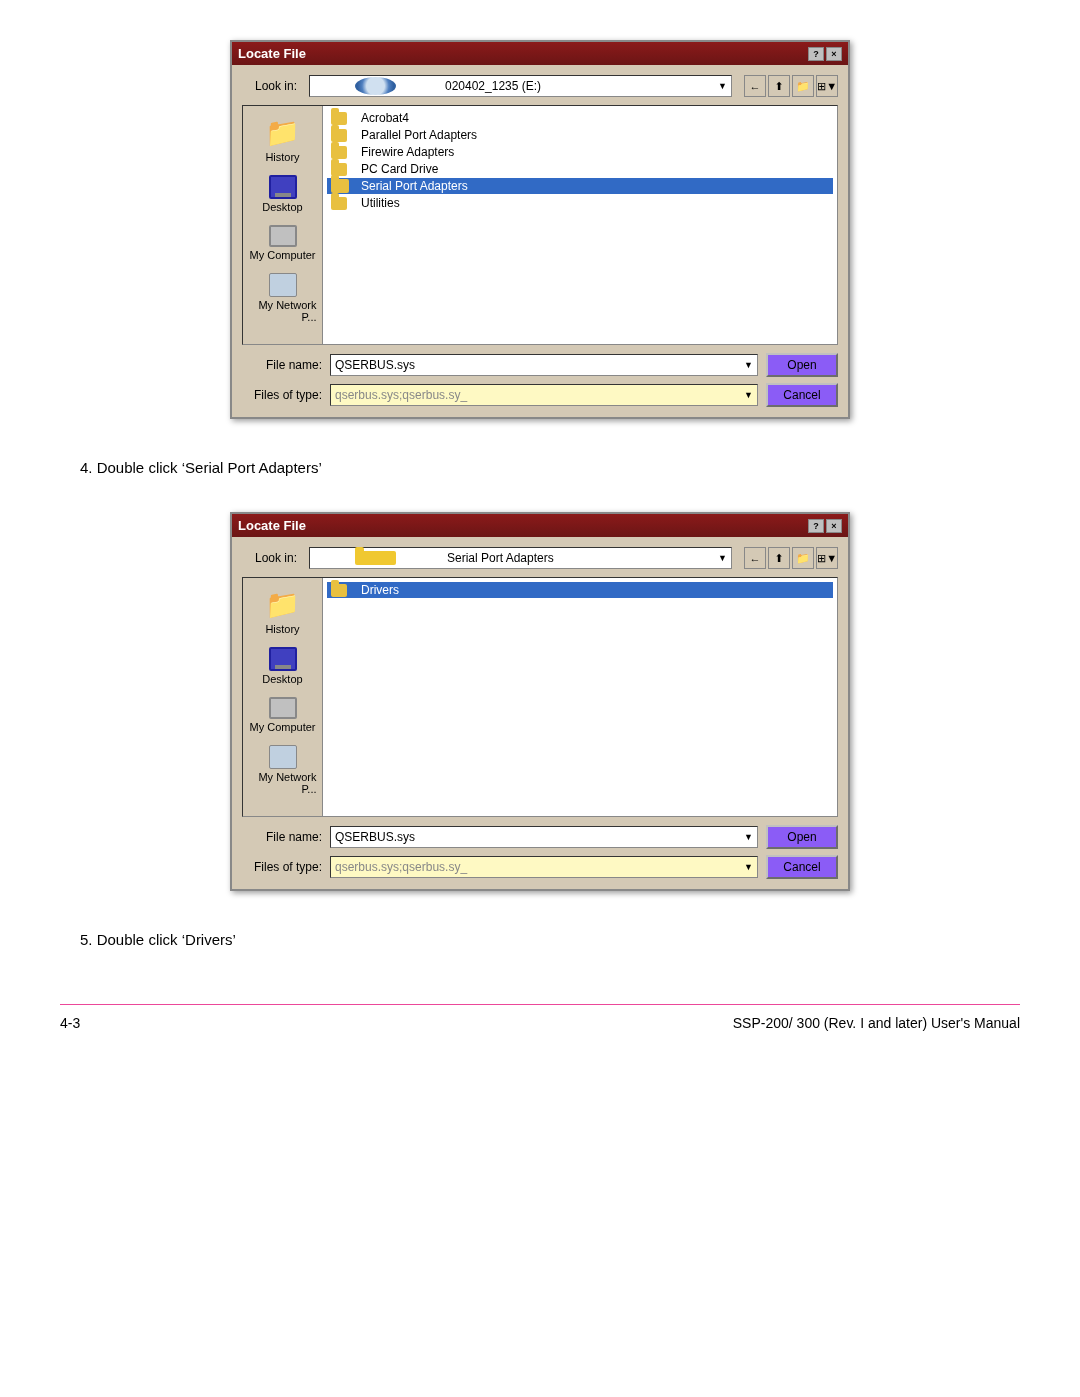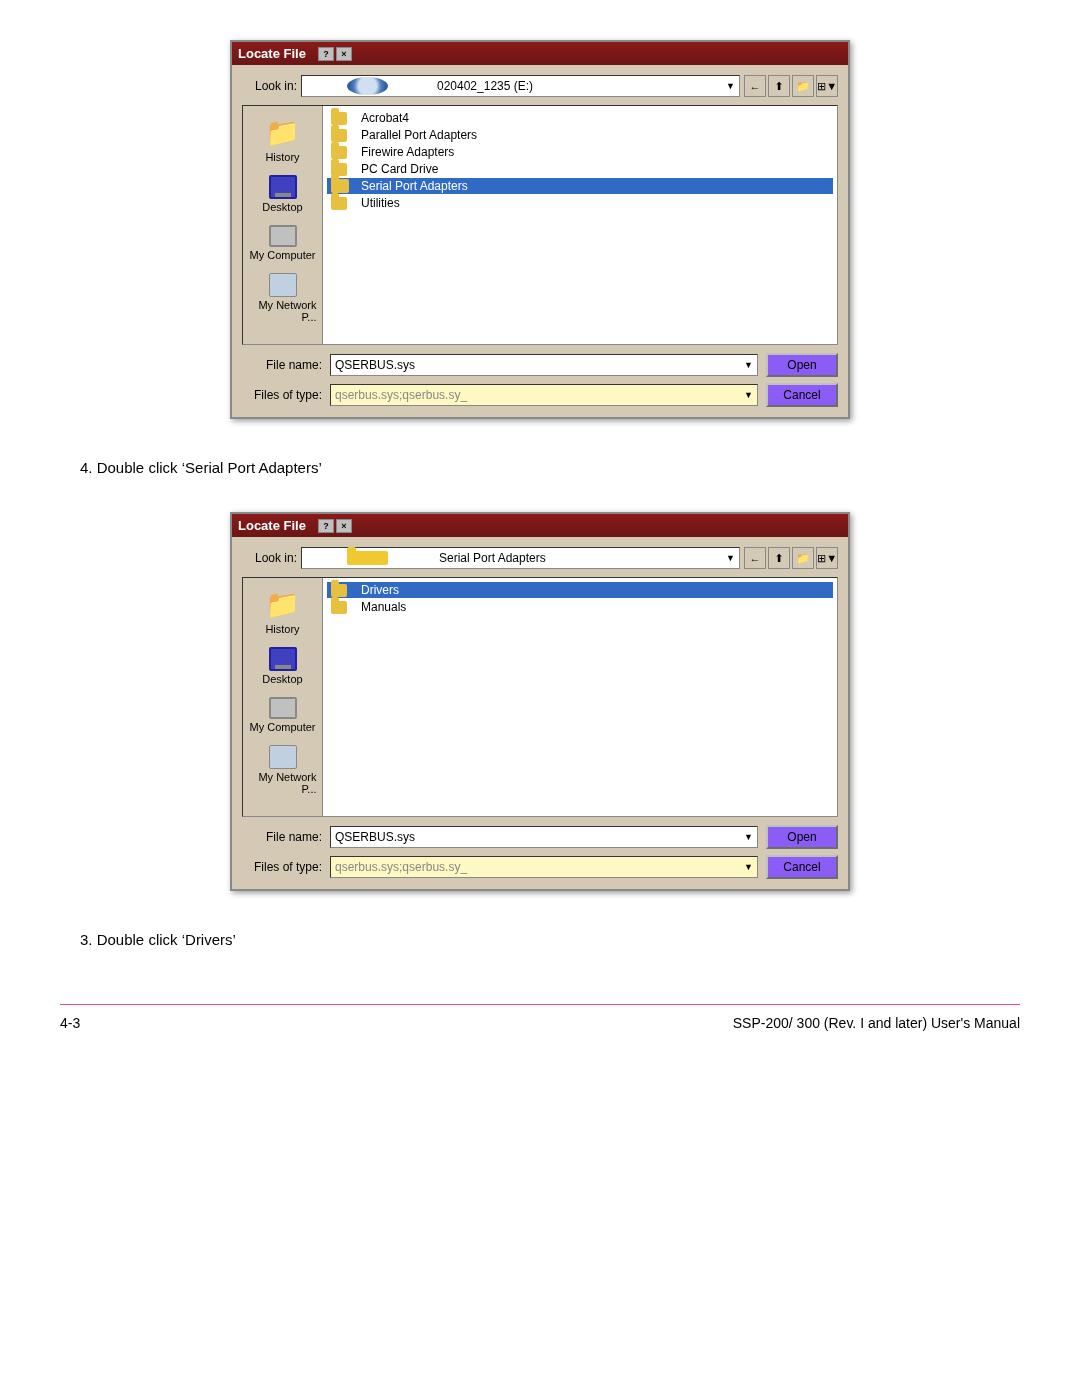--- a/index.html
+++ b/index.html
@@ -25,20 +25,21 @@
       width: 620px;
       background: #d4c9b5;
       box-shadow: 2px 2px 6px rgba(0,0,0,0.4);
     }
 
     .dialog-titlebar {
       background: linear-gradient(to bottom, #8b1a1a, #6b1515);
       color: white;
       display: flex;
       align-items: center;
+      justify-content: space-between;
       padding: 4px 6px;
       font-size: 13px;
       font-weight: bold;
       gap: 12px;
     }
 
     .dialog-titlebar-buttons {
       display: flex;
       gap: 2px;
       align-items: center;
@@ -58,21 +59,21 @@
     }
 
     .dialog-body {
       padding: 10px;
       background: #d4c9b5;
     }
 
     .look-in-row {
       display: flex;
       align-items: center;
-      gap: 4px;
+      gap: 12px;
       margin-bottom: 8px;
     }
 
     .look-in-label {
       font-size: 12px;
       white-space: nowrap;
       min-width: 55px;
       text-align: right;
     }
 
@@ -499,24 +500,20 @@
           <div class="sidebar-item">
             <div class="network-icon-img"></div>
             <span class="sidebar-label">My Network P...</span>
           </div>
         </div>
         <div class="file-list">
           <div class="file-item selected">
             <span class="small-folder"></span>
             <span>Drivers</span>
           </div>
-          <div class="file-item">
-            <span class="small-folder"></span>
-            <span>Manuals</span>
-          </div>
         </div>
       </div>
       <div class="bottom-fields">
         <div class="field-row">
           <span class="field-label">File name:</span>
           <div class="field-input">
             <span>QSERBUS.sys</span>
             <span class="select-arrow">▼</span>
           </div>
           <div class="field-btn">Open</div>
@@ -526,20 +523,20 @@
           <div class="field-input disabled">
             <span>qserbus.sys;qserbus.sy_</span>
             <span class="select-arrow">▼</span>
           </div>
           <div class="field-btn">Cancel</div>
         </div>
       </div>
     </div>
   </div>
 
-  <div class="step-text">3.  Double click ‘Drivers’</div>
+  <div class="step-text">5.  Double click ‘Drivers’</div>
 
   <div class="page-footer">
     <span class="footer-left">4-3</span>
     <span class="footer-right">SSP-200/ 300 (Rev. I and later) User's Manual</span>
   </div>
 
 </div>
 
 </body></html>

